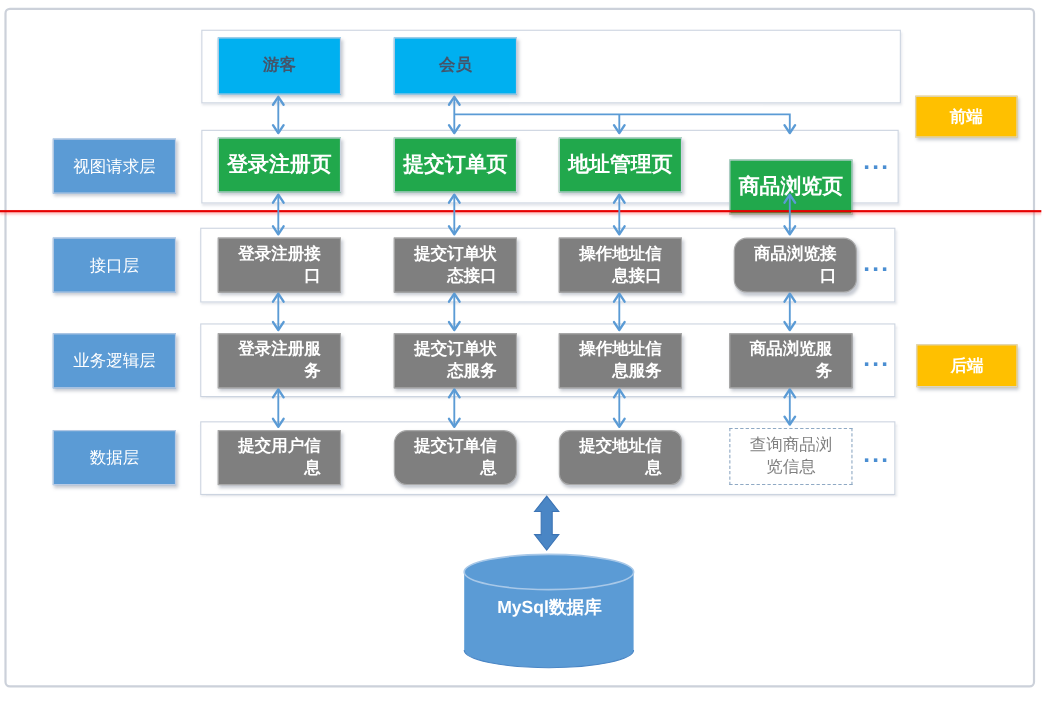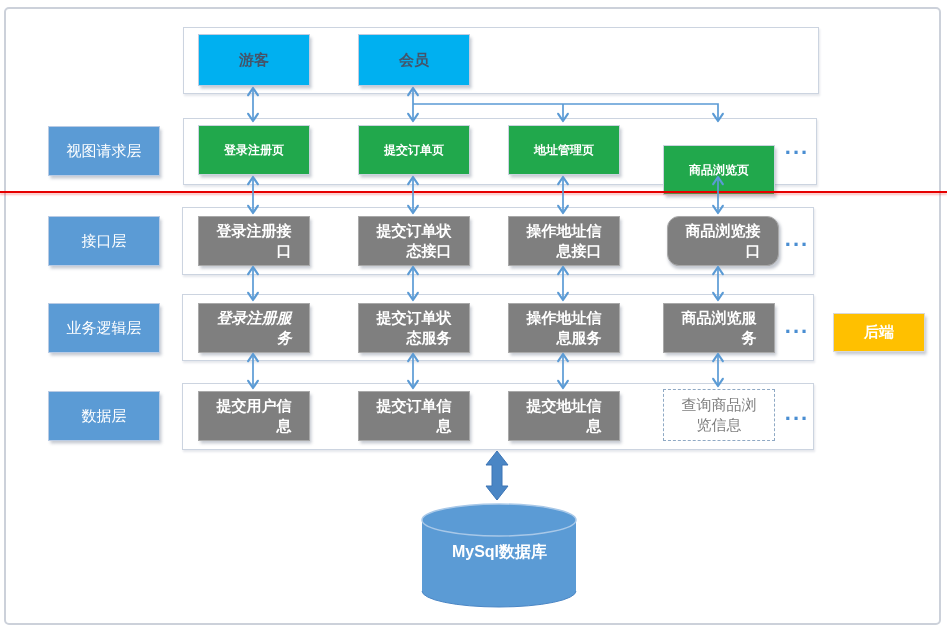--- a/index.html
+++ b/index.html
@@ -25,21 +25,21 @@
     border:1px solid #b9cbe4;box-shadow:1.5px 2.5px 3px rgba(110,120,140,.4);
     color:#fff;font-size:15px;display:flex;align-items:center;justify-content:center;
     z-index:3;
   }
   .box{
     position:absolute;width:110px;display:flex;align-items:center;justify-content:center;
     text-align:center;z-index:3;box-shadow:1.5px 2.5px 3px rgba(110,120,140,.4);
     white-space:pre-line;line-height:20px;
   }
   .cyan{height:50px;background:#00b0f0;border:1px solid #c0cce0;color:#44546a;font-weight:600;font-size:15px;}
-  .green{height:48px;background:#21a84c;border:1px solid #cbd4df;color:#fff;font-weight:bold;font-size:12px;}
+  .green{height:48px;background:#21a84c;border:1px solid #cbd4df;color:#fff;font-weight:bold;font-size:19px;}
   .grey{height:48px;background:#7f7f7f;border:1px solid #a9a9a9;color:#fff;font-weight:bold;font-size:15px;text-align:right;}
   .dashed{
     height:50px;background:#fff;border:1px dashed #8fa9c4;color:#7f7f7f;
     font-size:15px;box-shadow:none;
   }
   .tag{
     position:absolute;background:#ffc000;border:1px solid #d8d8d8;
     box-shadow:1.5px 2.5px 3px rgba(110,120,140,.4);color:#fff;font-weight:bold;
     font-size:15px;display:flex;align-items:center;justify-content:center;z-index:3;
   }
@@ -84,40 +84,41 @@
   <div class="box grey" style="left:198px;top:216px;">登录注册接
 口</div>
   <div class="box grey" style="left:358px;top:216px;">提交订单状
 态接口</div>
   <div class="box grey" style="left:508px;top:216px;">操作地址信
 息接口</div>
   <div class="box grey" style="left:667px;top:216px;border-radius:12px;">商品浏览接
 口</div>
   <div class="dots" style="left:779px;top:234px;">...</div>
 
-  <div class="box grey" style="left:198px;top:303px;font-style:italic;">登录注册服
+  <div class="box grey" style="left:198px;top:303px;">登录注册服
 务</div>
   <div class="box grey" style="left:358px;top:303px;">提交订单状
 态服务</div>
   <div class="box grey" style="left:508px;top:303px;">操作地址信
 息服务</div>
   <div class="box grey" style="left:663px;top:303px;">商品浏览服
 务</div>
   <div class="dots" style="left:779px;top:321px;">...</div>
 
   <div class="box grey" style="left:198px;top:391px;">提交用户信
 息</div>
-  <div class="box grey" style="left:358px;top:391px;">提交订单信
+  <div class="box grey" style="left:358px;top:391px;border-radius:12px;">提交订单信
 息</div>
-  <div class="box grey" style="left:508px;top:391px;">提交地址信
+  <div class="box grey" style="left:508px;top:391px;border-radius:10px;">提交地址信
 息</div>
   <div class="box dashed" style="left:663px;top:389px;">查询商品浏
 览信息</div>
   <div class="dots" style="left:779px;top:408px;">...</div>
 
+  <div class="tag" style="left:832px;top:87px;width:91px;height:36px;">前端</div>
   <div class="tag" style="left:833px;top:313px;width:90px;height:37px;">后端</div>
 
   <svg class="overlay" width="947" height="637" viewBox="0 0 947 637">
     <defs>
       <marker id="arr" viewBox="0 0 12 12" refX="9" refY="6" markerWidth="8.5" markerHeight="8.5" orient="auto-start-reverse">
         <path d="M3,2 L9,6 L3,10" fill="none" stroke="#5b9bd5" stroke-width="1.8" stroke-linecap="round" stroke-linejoin="round"></path>
       </marker>
     </defs>
 
     <g stroke="#5b9bd5" stroke-width="1.7" fill="none">

